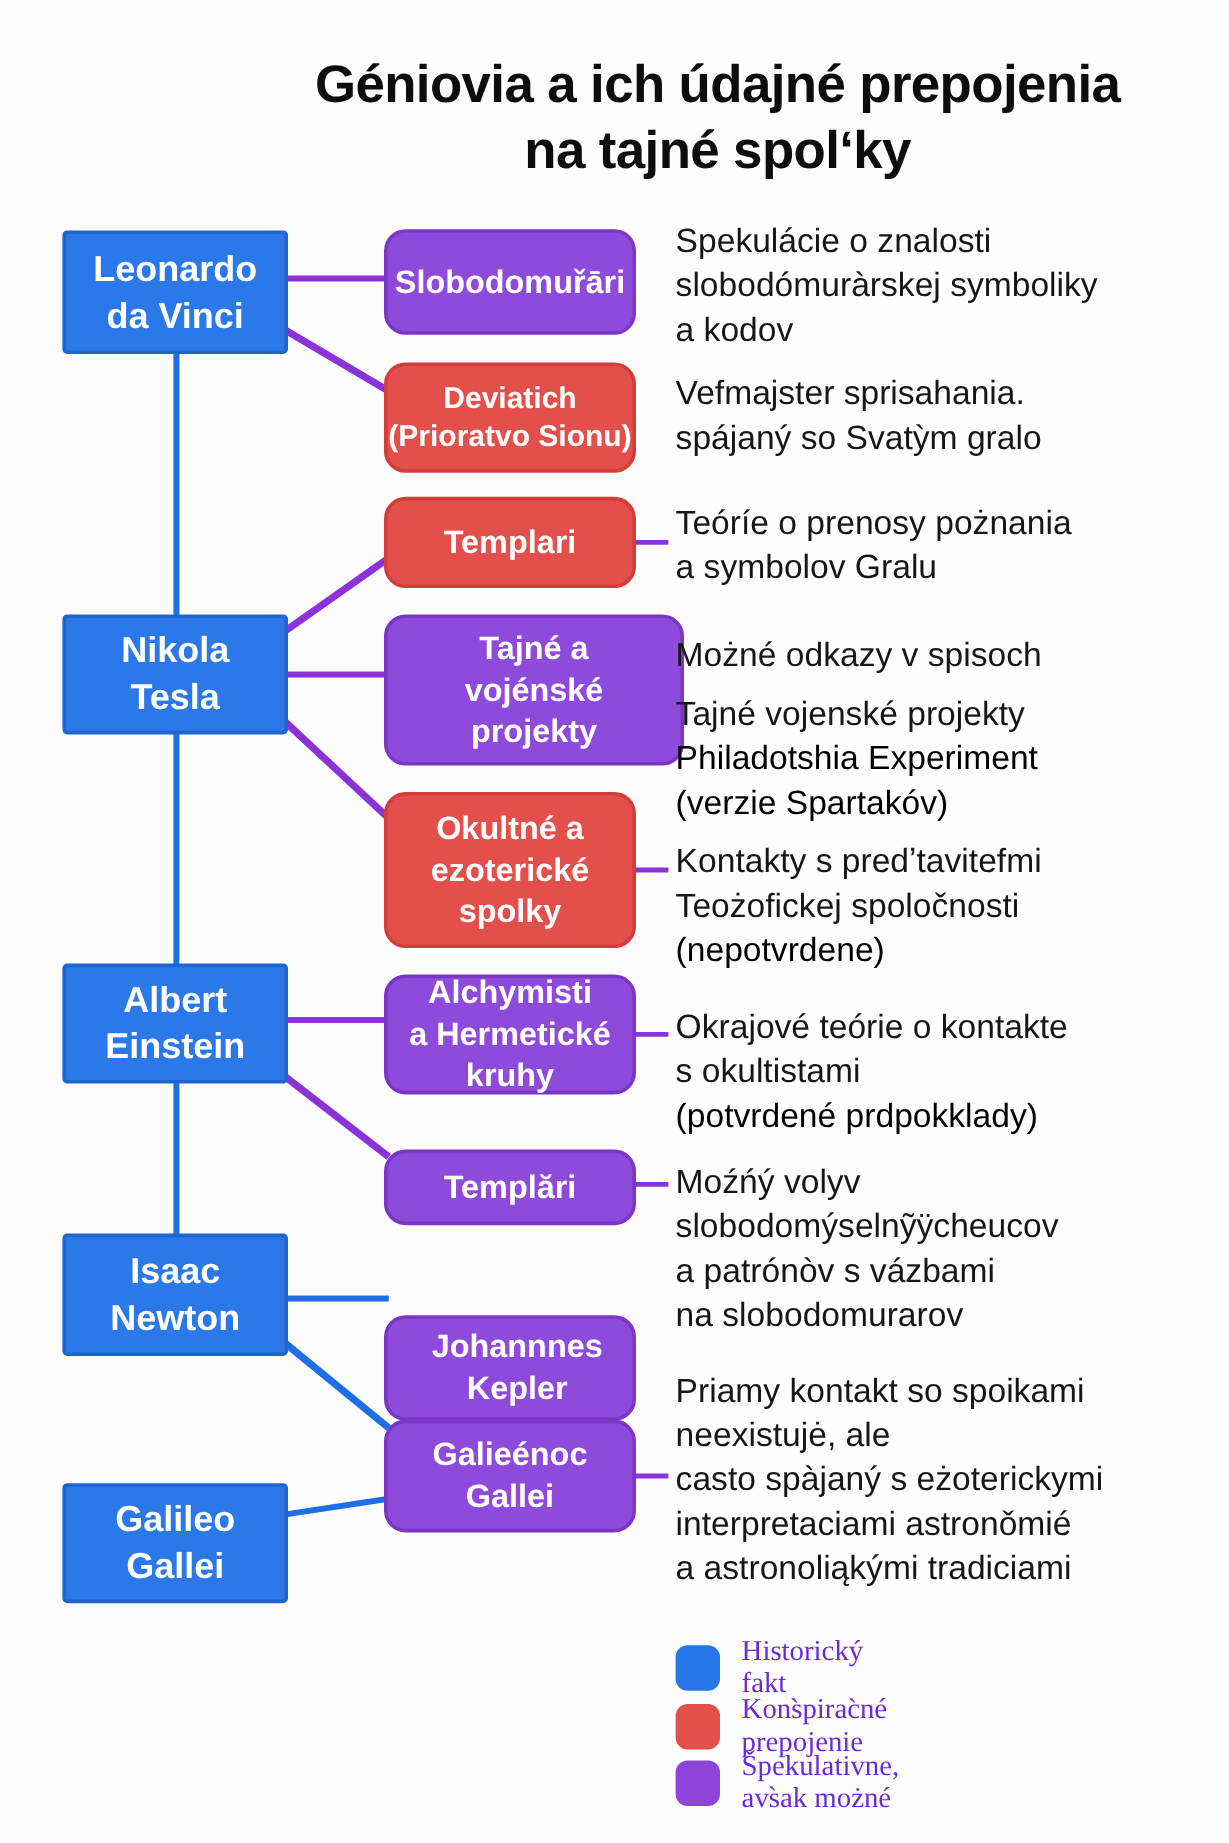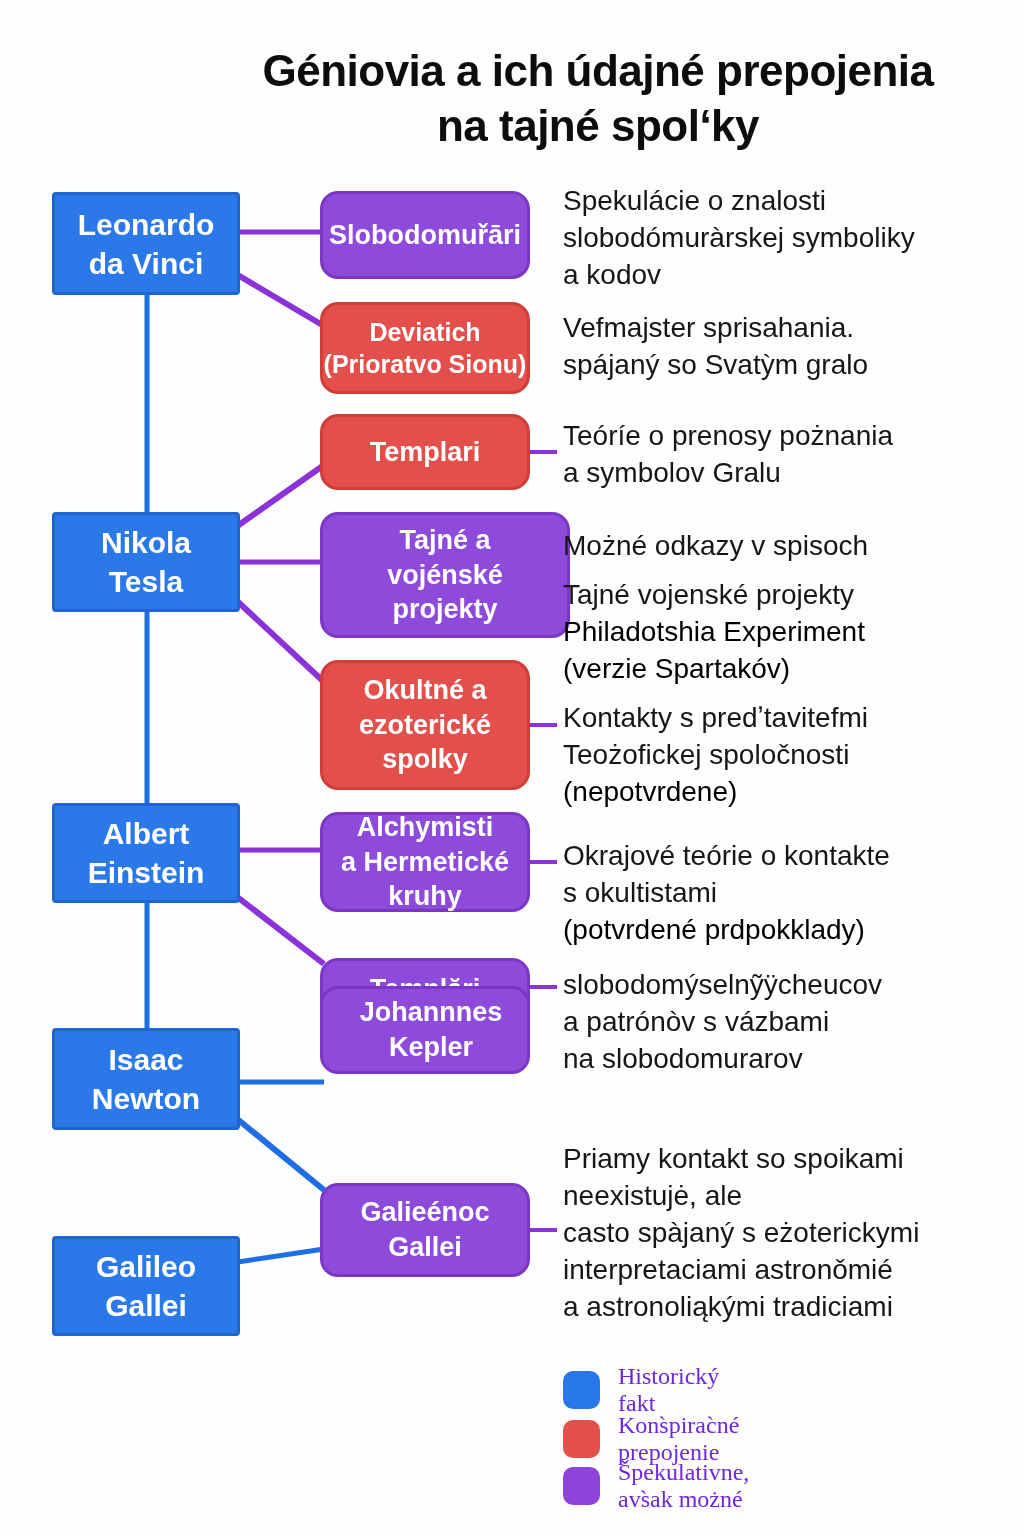--- a/index.html
+++ b/index.html
@@ -92,21 +92,21 @@
   <div class="node society purple" style="left:320px;top:512px;width:250px;height:126px;">Tajné a
 vojénské
 projekty</div>
   <div class="node society red" style="left:320px;top:660px;width:210px;height:130px;">Okultné a
 ezoterické
 spolky</div>
   <div class="node society purple" style="left:320px;top:812px;width:210px;height:100px;">Alchymisti
 a Hermetické
 kruhy</div>
   <div class="node society purple" style="left:320px;top:958px;width:210px;height:63px;">Templări</div>
-  <div class="node society purple" style="left:320px;top:986px;width:210px;height:88px;padding-left:12px;">Johannnes
+  <div class="node society purple" style="left:320px;top:1096px;width:210px;height:88px;padding-left:12px;">Johannnes
 Kepler</div>
   <div class="node society purple" style="left:320px;top:1183px;width:210px;height:94px;">Galieénoc
 Gallei</div>
 
   <div class="note" style="left:563px;top:182px;">
     <div class="line">Spekulácie o znalosti</div>
     <div class="line">slobodómuràrskej symboliky</div>
     <div class="line">a kodov</div>
   </div>
 
@@ -136,20 +136,21 @@
     <div class="line accent">(nepotvrdene)</div>
   </div>
 
   <div class="note" style="left:563px;top:837px;">
     <div class="line">Okrajové teórie o kontakte</div>
     <div class="line">s okultistami</div>
     <div class="line accent">(potvrdené prdpokklady)</div>
   </div>
 
   <div class="note" style="left:563px;top:966px;">
+    <div class="line">Moźńý volyv</div>
     <div class="line">slobodomýselnỹÿcheucov</div>
     <div class="line">a patrónòv s vázbami</div>
     <div class="line">na slobodomurarov</div>
   </div>
 
   <div class="note" style="left:563px;top:1140px;">
     <div class="line">Priamy kontakt so spoikami</div>
     <div class="line">neexistujė, ale</div>
     <div class="line">casto spàjaný s eżoterickymi</div>
     <div class="line">interpretaciami astronǒmié</div>

